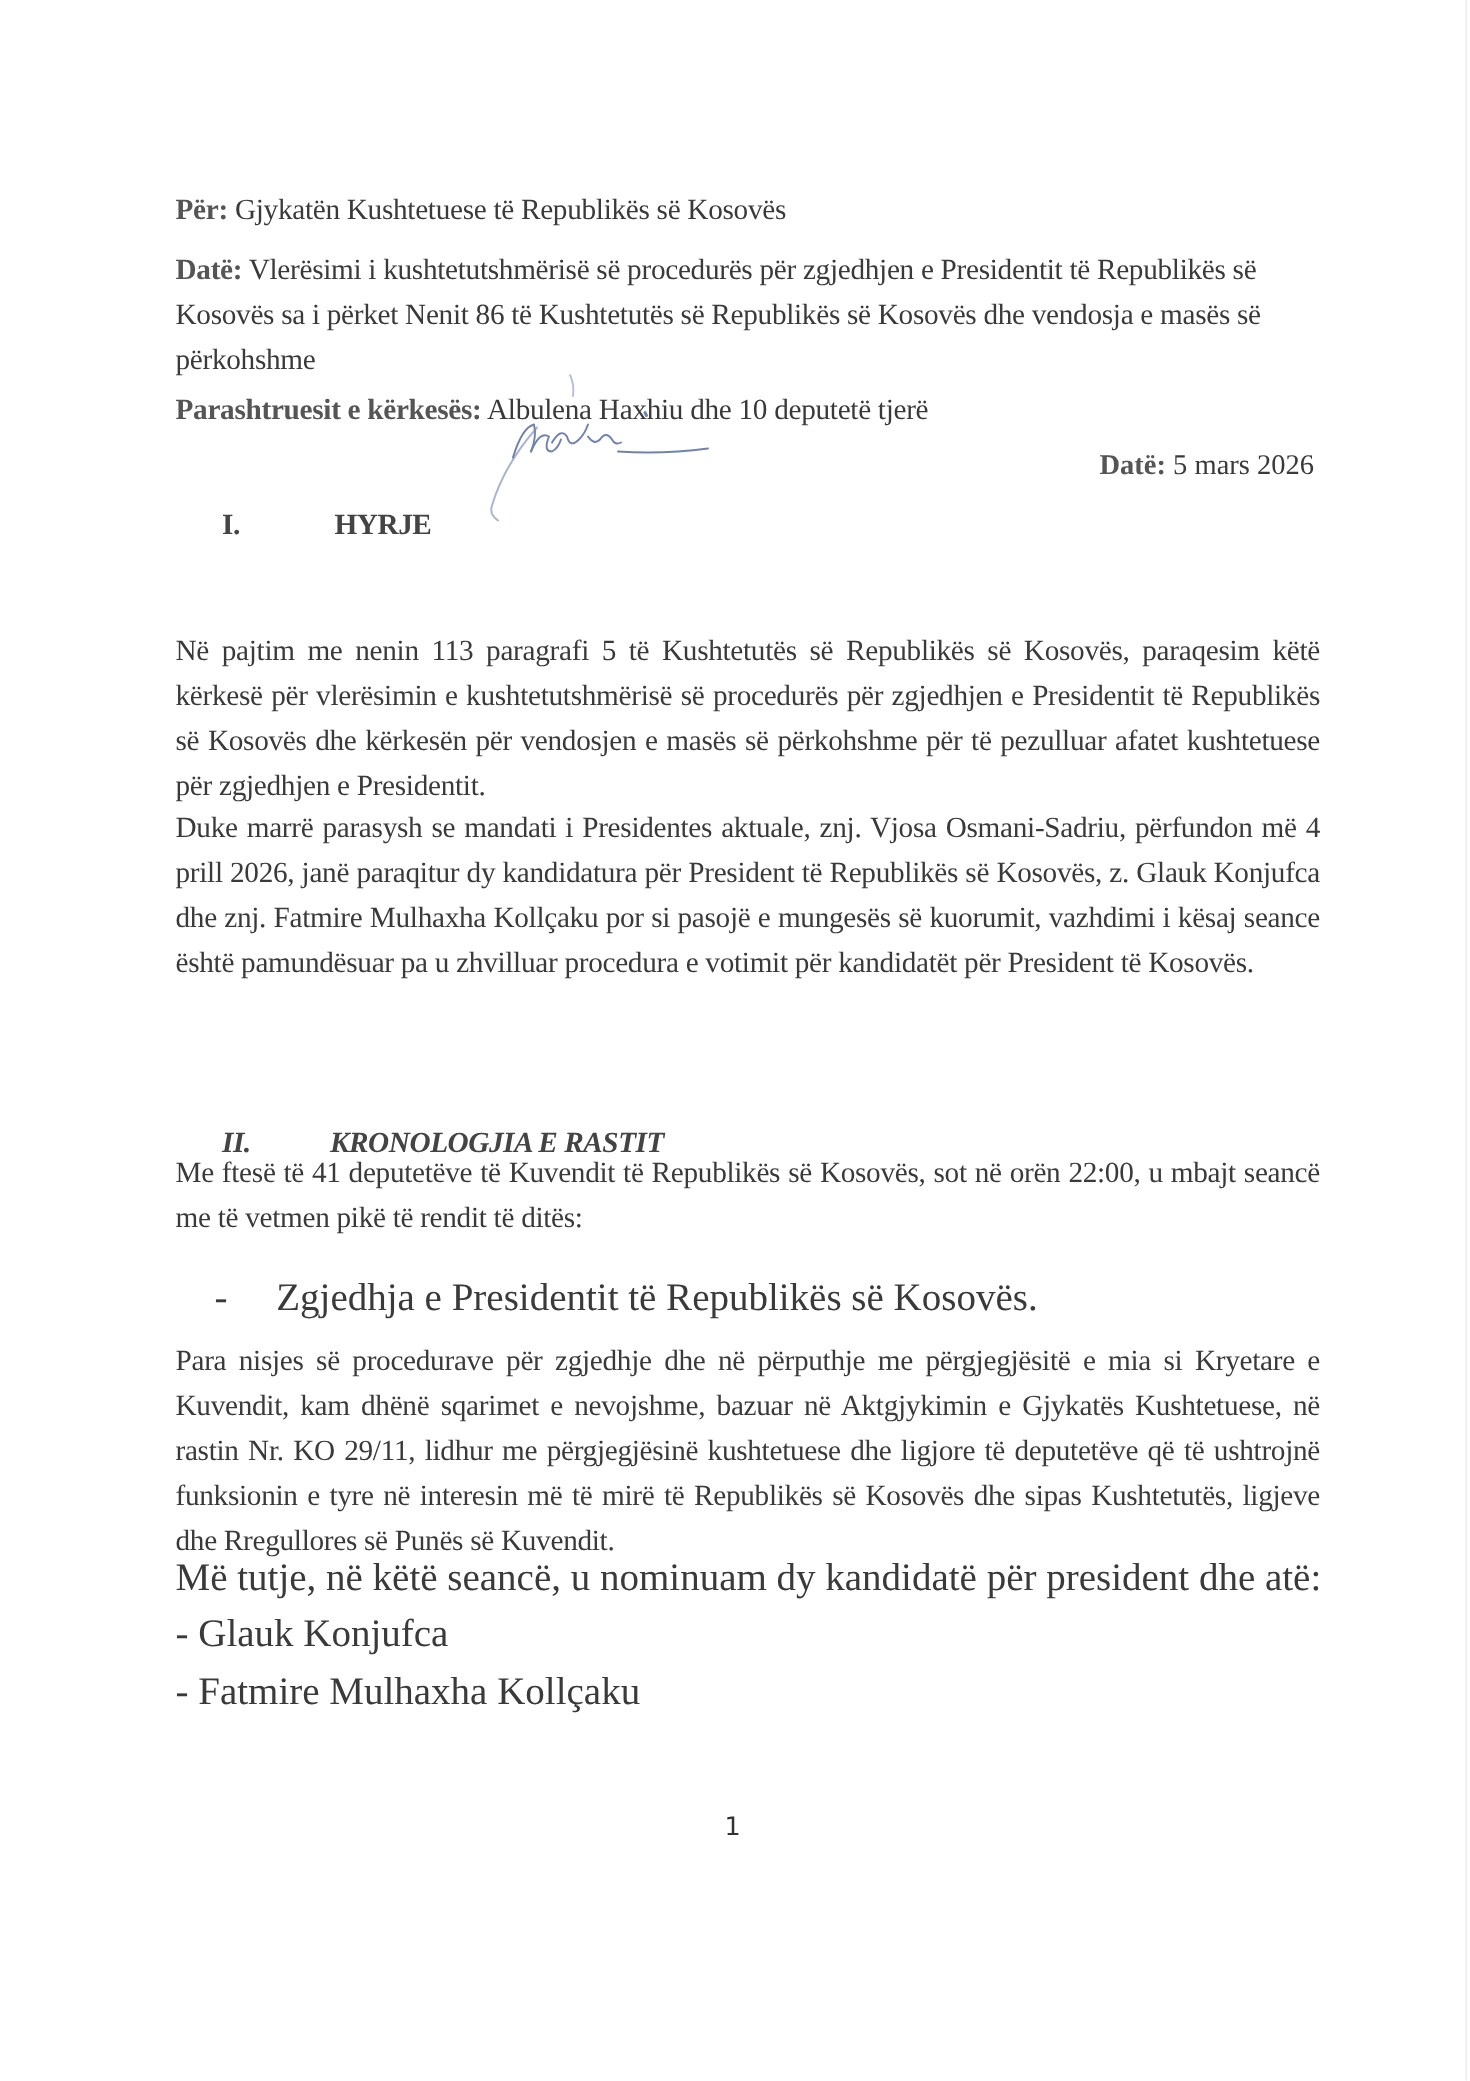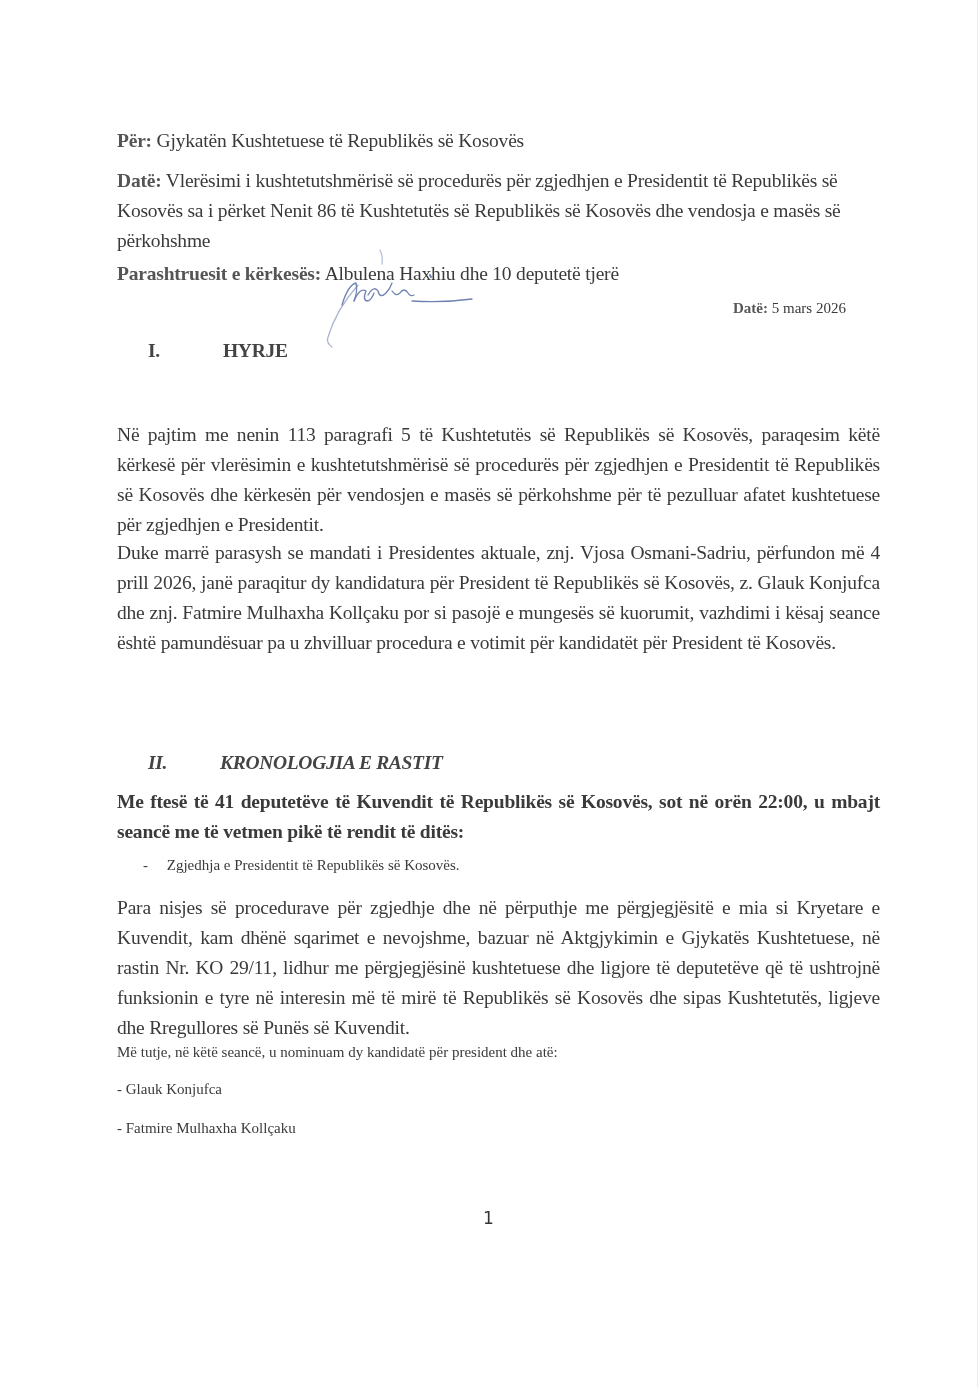--- a/index.html
+++ b/index.html
@@ -50,34 +50,34 @@
     }
     .heading .title {
       position: absolute;
       white-space: nowrap;
       margin-left: 20px;
     }
     .date {
       position: absolute;
       left: 733px;
       top: 300px;
-      font-size: 15px;
+      font-size: 19px;
       white-space: nowrap;
     }
     .signature {
       position: absolute;
       left: 300px;
       top: 245px;
       width: 190px;
       height: 110px;
     }
     .list-line {
       position: absolute;
       left: 117px;
-      font-size: 15px;
+      font-size: 26px;
       line-height: 30px;
       white-space: nowrap;
     }
     .page-number {
       position: absolute;
       left: 483px;
       top: 1208px;
       font-family: "DejaVu Sans", sans-serif;
       font-size: 17px;
       color: #333;
@@ -127,21 +127,21 @@
 </div>
 
 <p class="block justify" style="top:420px; margin:0;">Në pajtim me nenin 113 paragrafi 5 të Kushtetutës së Republikës së Kosovës, paraqesim këtë kërkesë për vlerësimin e kushtetutshmërisë së procedurës për zgjedhjen e Presidentit të Republikës së Kosovës dhe kërkesën për vendosjen e masës së përkohshme për të pezulluar afatet kushtetuese për zgjedhjen e Presidentit.</p>
 <p class="block justify" style="top:538px; margin:0;">Duke marrë parasysh se mandati i Presidentes aktuale, znj. Vjosa Osmani-Sadriu, përfundon më 4 prill 2026, janë paraqitur dy kandidatura për President të Republikës së Kosovës, z. Glauk Konjufca dhe znj. Fatmire Mulhaxha Kollçaku por si pasojë e mungesës së kuorumit, vazhdimi i kësaj seance është pamundësuar pa u zhvilluar procedura e votimit për kandidatët për President të Kosovës.</p>
 
 <div class="heading" style="left:148px; top:752px;font-style:italic;">
   <span class="num">II.</span>
   <span class="title" style="left:52px;">KRONOLOGJIA E RASTIT</span>
 </div>
 
-<p class="block justify" style="top:787px; margin:0;font-weight:bold;">Me ftesë të 41 deputetëve të Kuvendit të Republikës së Kosovës, sot në orën 22:00, u mbajt seancë me të vetmen pikë të rendit të ditës:</p>
+<p class="block justify" style="top:768px; margin:0;">Me ftesë të 41 deputetëve të Kuvendit të Republikës së Kosovës, sot në orën 22:00, u mbajt seancë me të vetmen pikë të rendit të ditës:</p>
 
 <div class="list-line" style="left:143px; top:850px; white-space:pre;">-     Zgjedhja e Presidentit të Republikës së Kosovës.</div>
 
 <p class="block justify" style="top:893px; margin:0;">Para nisjes së procedurave për zgjedhje dhe në përputhje me përgjegjësitë e mia si Kryetare e Kuvendit, kam dhënë sqarimet e nevojshme, bazuar në Aktgjykimin e Gjykatës Kushtetuese, në rastin Nr. KO 29/11, lidhur me përgjegjësinë kushtetuese dhe ligjore të deputetëve që të ushtrojnë funksionin e tyre në interesin më të mirë të Republikës së Kosovës dhe sipas Kushtetutës, ligjeve dhe Rregullores së Punës së Kuvendit.</p>
 
 <div class="list-line" style="top:1037px;text-align:center;">Më tutje, në këtë seancë, u nominuam dy kandidatë për president dhe atë:</div>
 
 <div class="list-line" style="top:1074px;">- Glauk Konjufca</div>
 <div class="list-line" style="top:1113px;">- Fatmire Mulhaxha Kollçaku</div>
 

